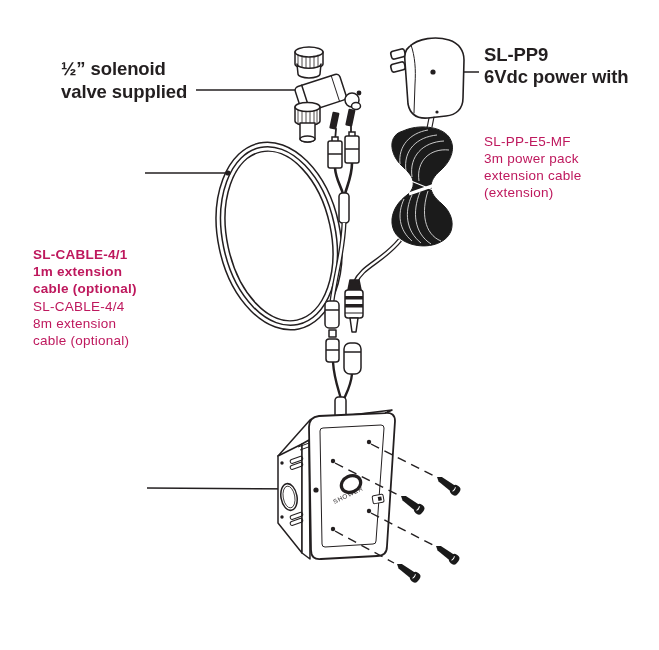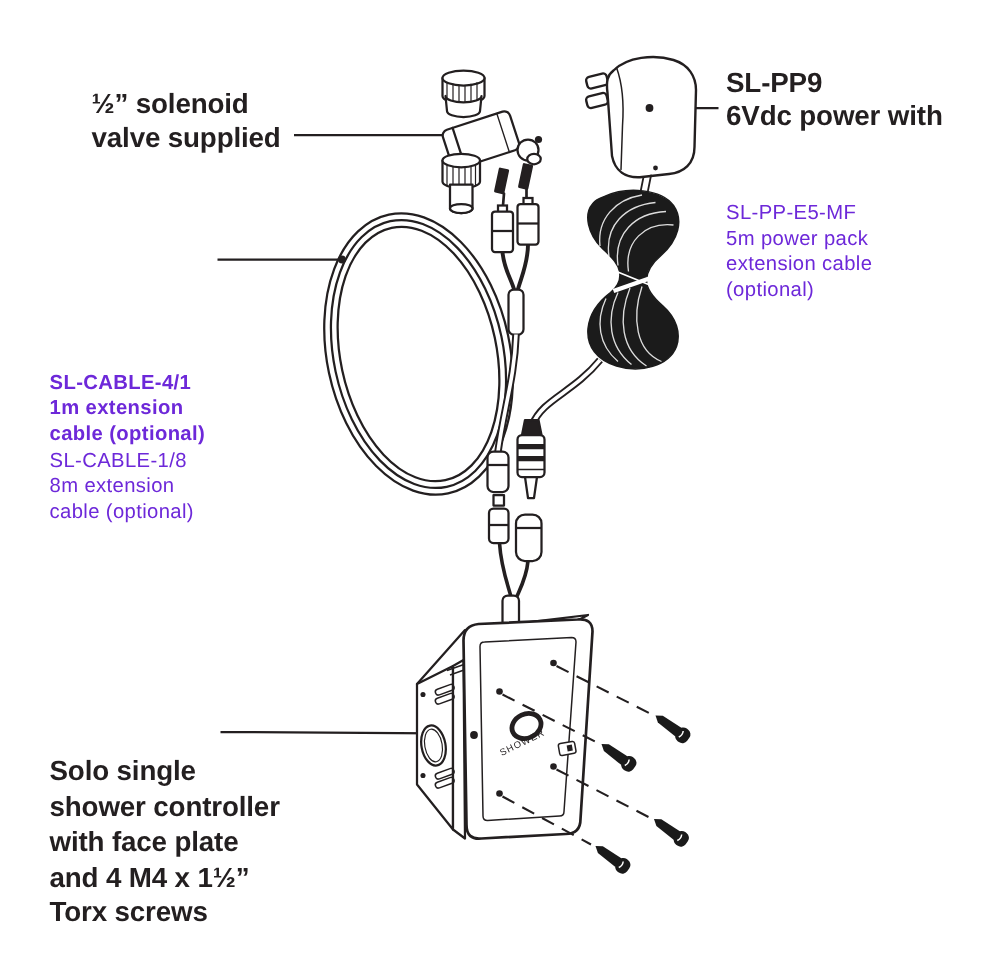--- a/index.html
+++ b/index.html
@@ -3,21 +3,21 @@
 <meta charset="utf-8">
 <style>
   html,body{margin:0;padding:0;background:#fff;}
   #stage{position:relative;width:659px;height:650px;background:#fff;overflow:hidden;
          font-family:"Liberation Sans",sans-serif;}
   svg{position:absolute;left:0;top:0;}
   .label{position:absolute;color:#231f20;}
   .label span{display:block;white-space:nowrap;}
   .big{font-size:18.5px;font-weight:700;line-height:23px;letter-spacing:-0.1px;}
   .big.tight{line-height:21.5px;}
-  .small{font-size:13.5px;font-weight:400;line-height:17px;letter-spacing:0.25px;color:#6d28d9;}
+  .small{font-size:13.5px;font-weight:400;line-height:17px;letter-spacing:0.25px;color:#be185d;}
   .solo{line-height:23.5px;}
 </style>
 </head>
 <body>
 
 <div id="stage">
 
 <svg width="659" height="650" viewBox="0 0 659 650">
 
   <g stroke="#231f20" stroke-width="1.5" fill="none">
@@ -206,38 +206,31 @@
   <div class="label big" style="left:33px;top:129px;">
   </div>
 
   <div class="label small" style="left:33px;top:246px;font-weight:bold;">
     <span>SL-CABLE-4/1</span>
     <span>1m extension</span>
     <span>cable (optional)</span>
   </div>
 
   <div class="label small" style="left:33px;top:298px;">
-    <span>SL-CABLE-1/8</span>
+    <span>SL-CABLE-4/4</span>
     <span>8m extension</span>
     <span>cable (optional)</span>
   </div>
 
   <div class="label big tight" style="left:484px;top:44px;">
     <span>SL-PP9</span>
     <span>6Vdc power with</span>
   </div>
 
   <div class="label small" style="left:484px;top:133px;">
     <span>SL-PP-E5-MF</span>
-    <span>5m power pack</span>
+    <span>3m power pack</span>
     <span>extension cable</span>
-    <span>(optional)</span>
-  </div>
-
-  <div class="label big solo" style="left:33px;top:502px;">
-    <span>Solo single</span>
-    <span>shower controller</span>
-    <span>with face plate</span>
-    <span>and 4 M4 x 1½”</span>
-    <span>Torx screws</span>
-  </div>
+    <span>(extension)</span>
+  </div>
+
 
 </div>
 
 </body></html>

